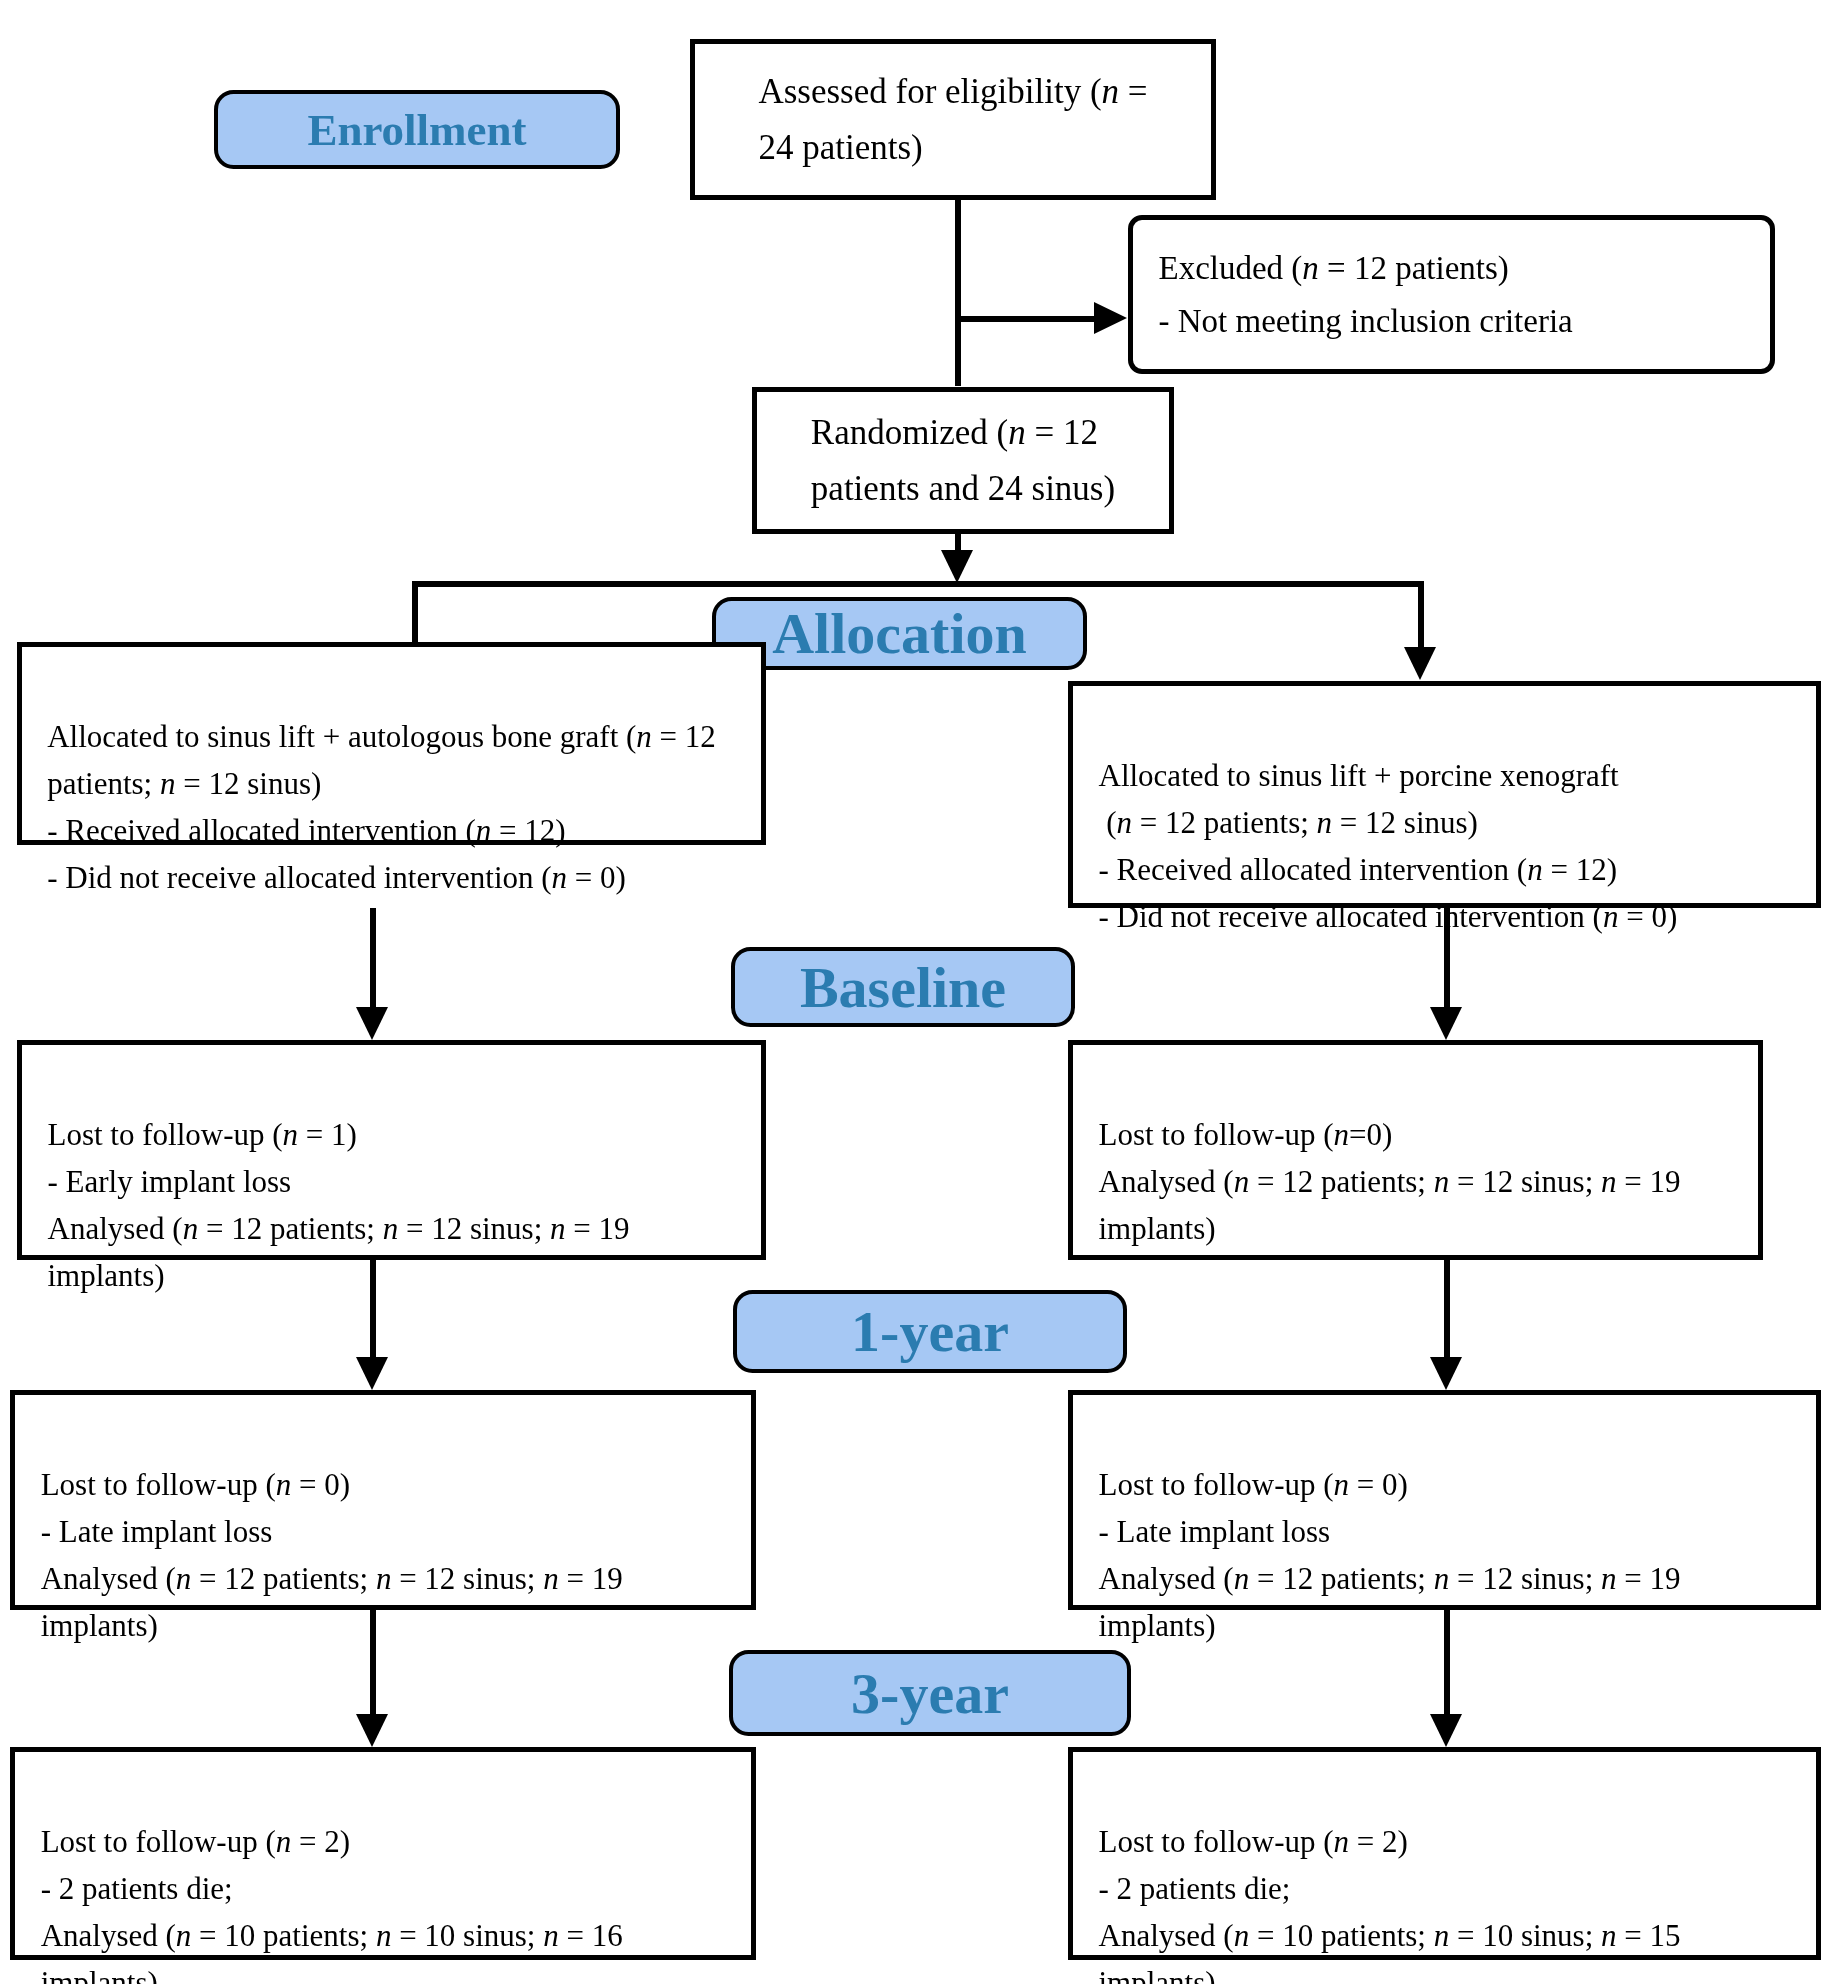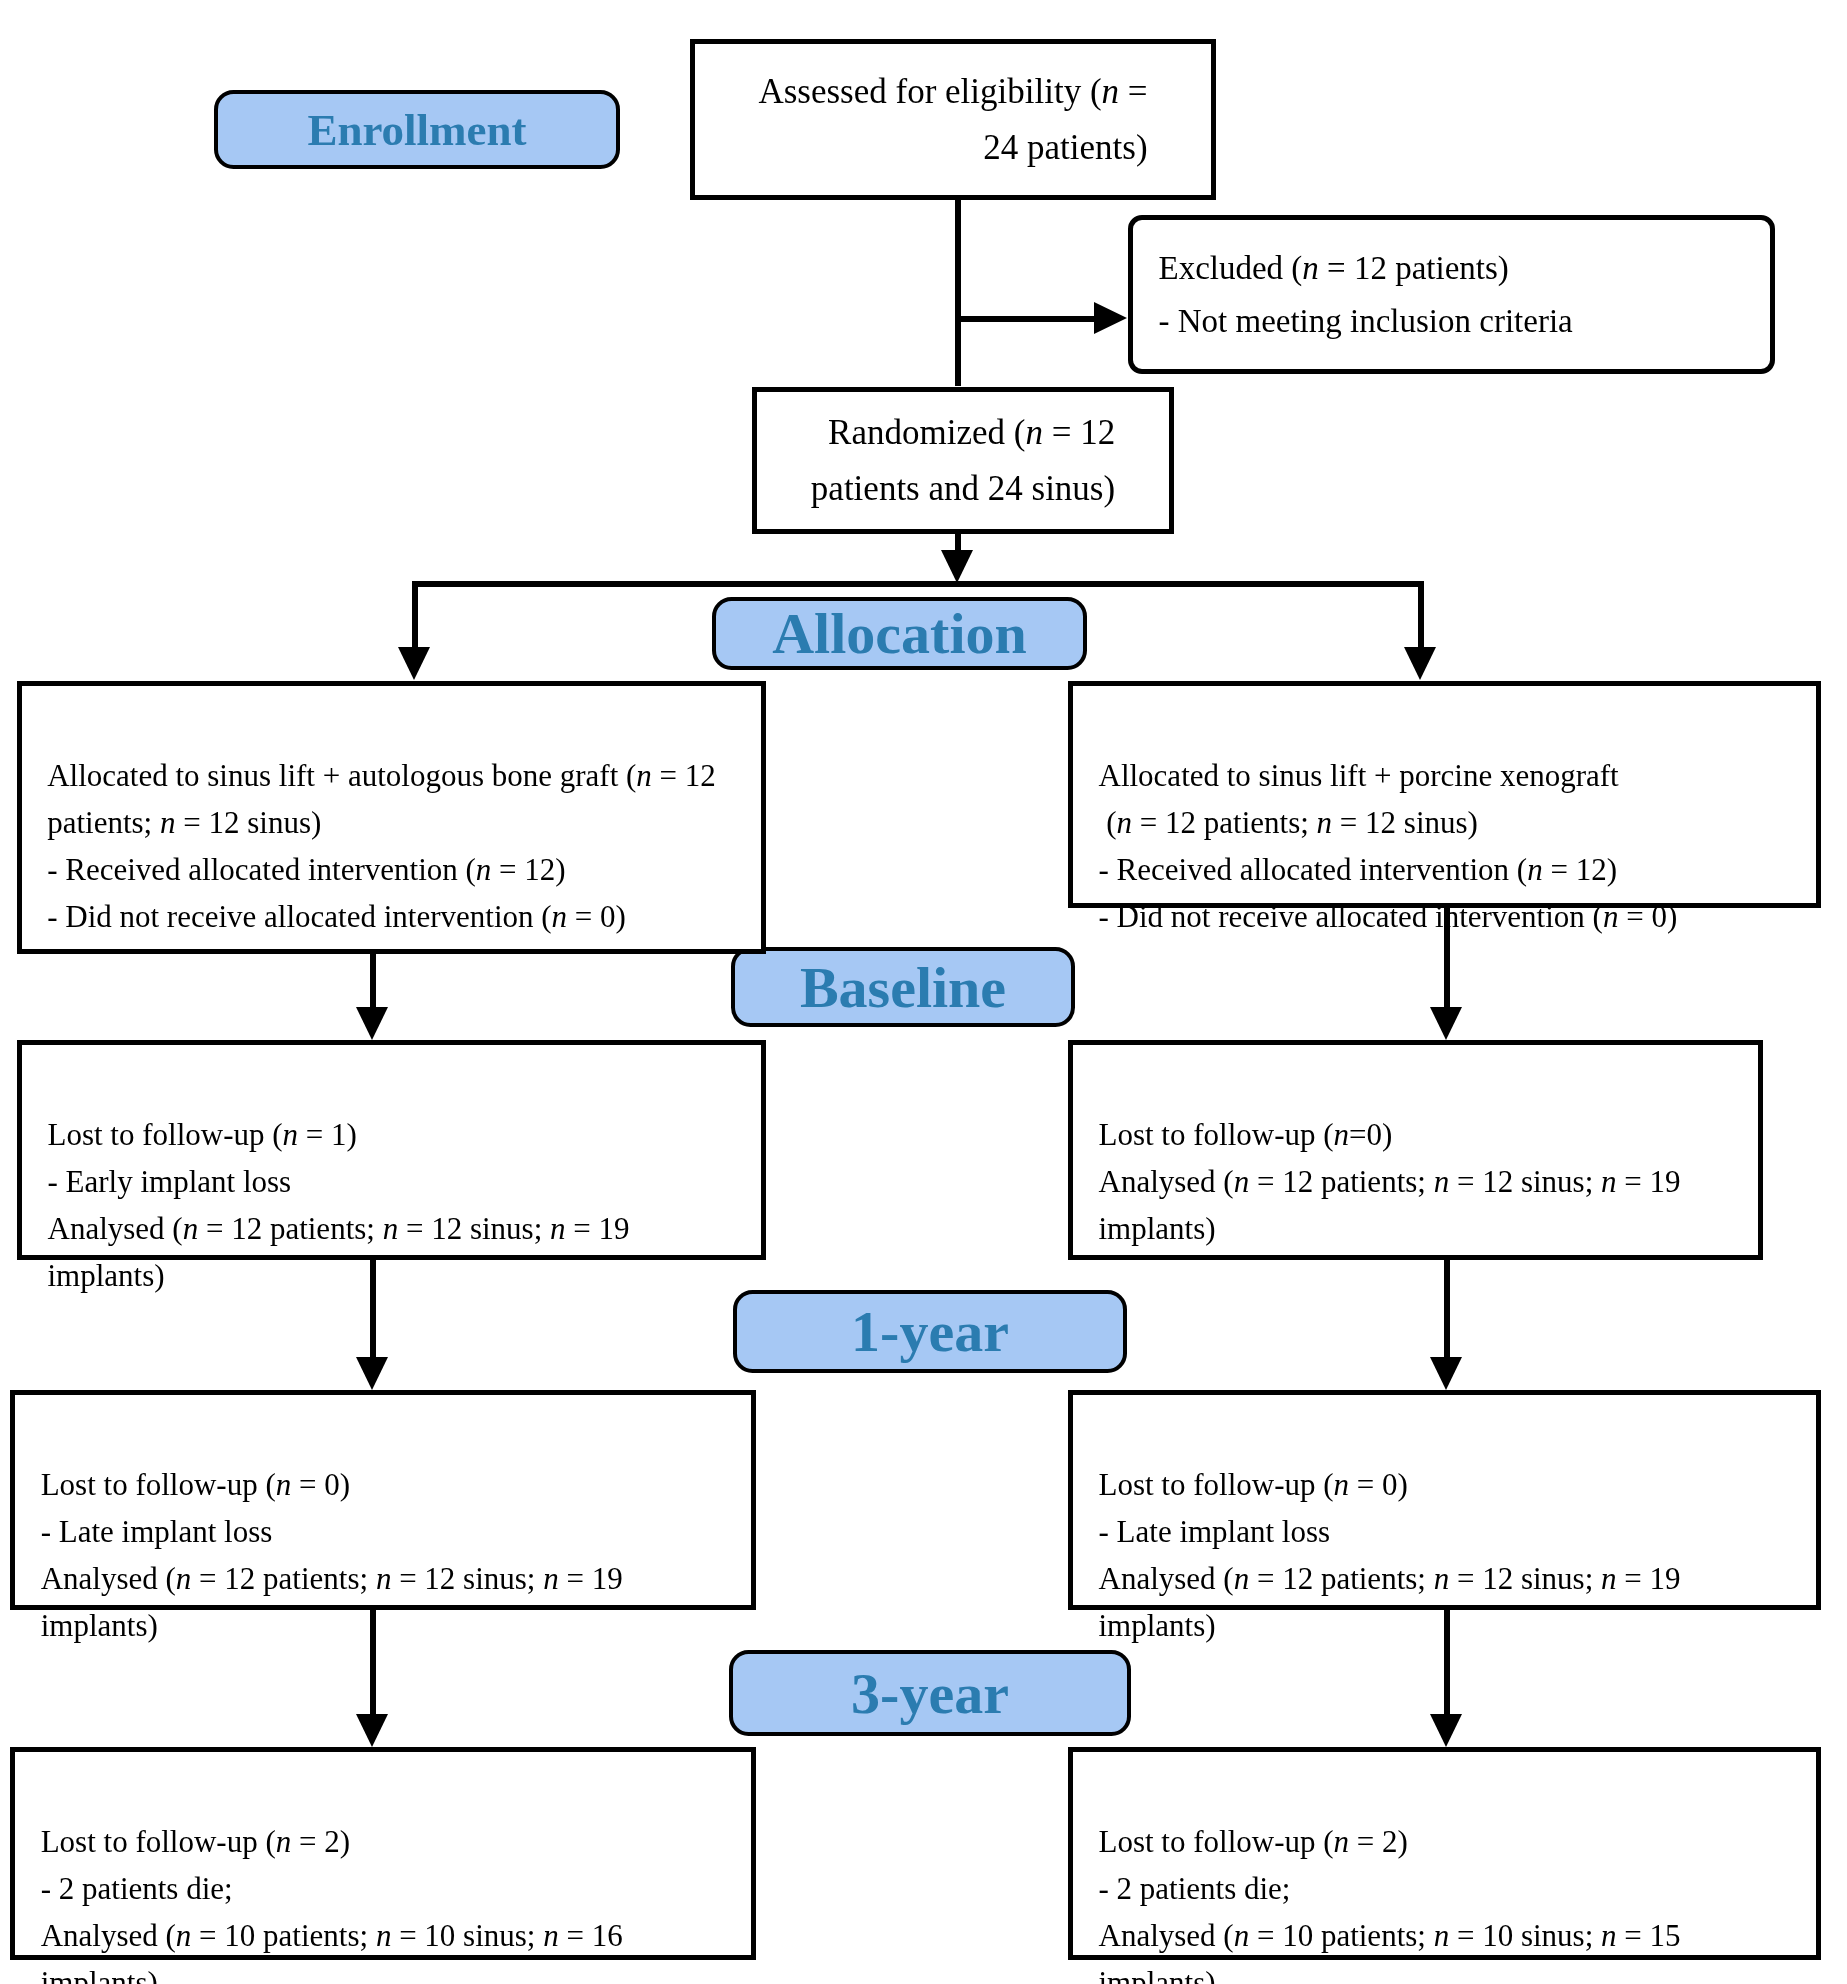--- a/index.html
+++ b/index.html
@@ -24,21 +24,21 @@
     box-sizing:border-box;
     font-size:31px;
     line-height:1.52;
     white-space:pre-line;
     padding:18.5px 25.5px;
     text-align:left;
   }
   .wbox .txt{display:block;white-space:pre-line;}
   .center-box{
     display:flex;align-items:center;justify-content:center;
-    text-align:right;
+    text-align:left;
     font-size:35px;line-height:1.6;
     padding:4.6px 9.3px;
   }
   .vcenter-box{
     display:flex;align-items:center;
     font-size:33px;line-height:1.58;
     padding:4.6px 25.5px;
   }
   .slabel{
     position:absolute;
@@ -124,21 +124,21 @@
   <div class="wbox vcenter-box" style="left:1128px;top:195px;width:647px;height:159px;border-radius:14px;">
     <span class="txt">Excluded (<i>n</i> = 12 patients)
 - Not meeting inclusion criteria</span>
   </div>
 
   <div class="wbox center-box" style="left:752px;top:367px;width:422px;height:147px;">
     <span class="txt">Randomized (<i>n</i> = 12
 patients and 24 sinus)</span>
   </div>
 
-  <div class="wbox" style="left:16.7px;top:661px;width:749px;height:273px;">
+  <div class="wbox" style="left:16.7px;top:622px;width:749px;height:203px;">
     <span class="txt">Allocated to sinus lift + autologous bone graft (<i>n</i> = 12 patients; <i>n</i> = 12 sinus)
 - Received allocated intervention (<i>n</i> = 12)
 - Did not receive allocated intervention (<i>n</i> = 0)</span>
   </div>
 
   <div class="wbox" style="left:1068px;top:661px;width:753px;height:227px;">
     <span class="txt">Allocated to sinus lift + porcine xenograft
 &nbsp;(<i>n</i> = 12 patients; <i>n</i> = 12 sinus)
 - Received allocated intervention (<i>n</i> = 12)
 - Did not receive allocated intervention (<i>n</i> = 0)</span>

